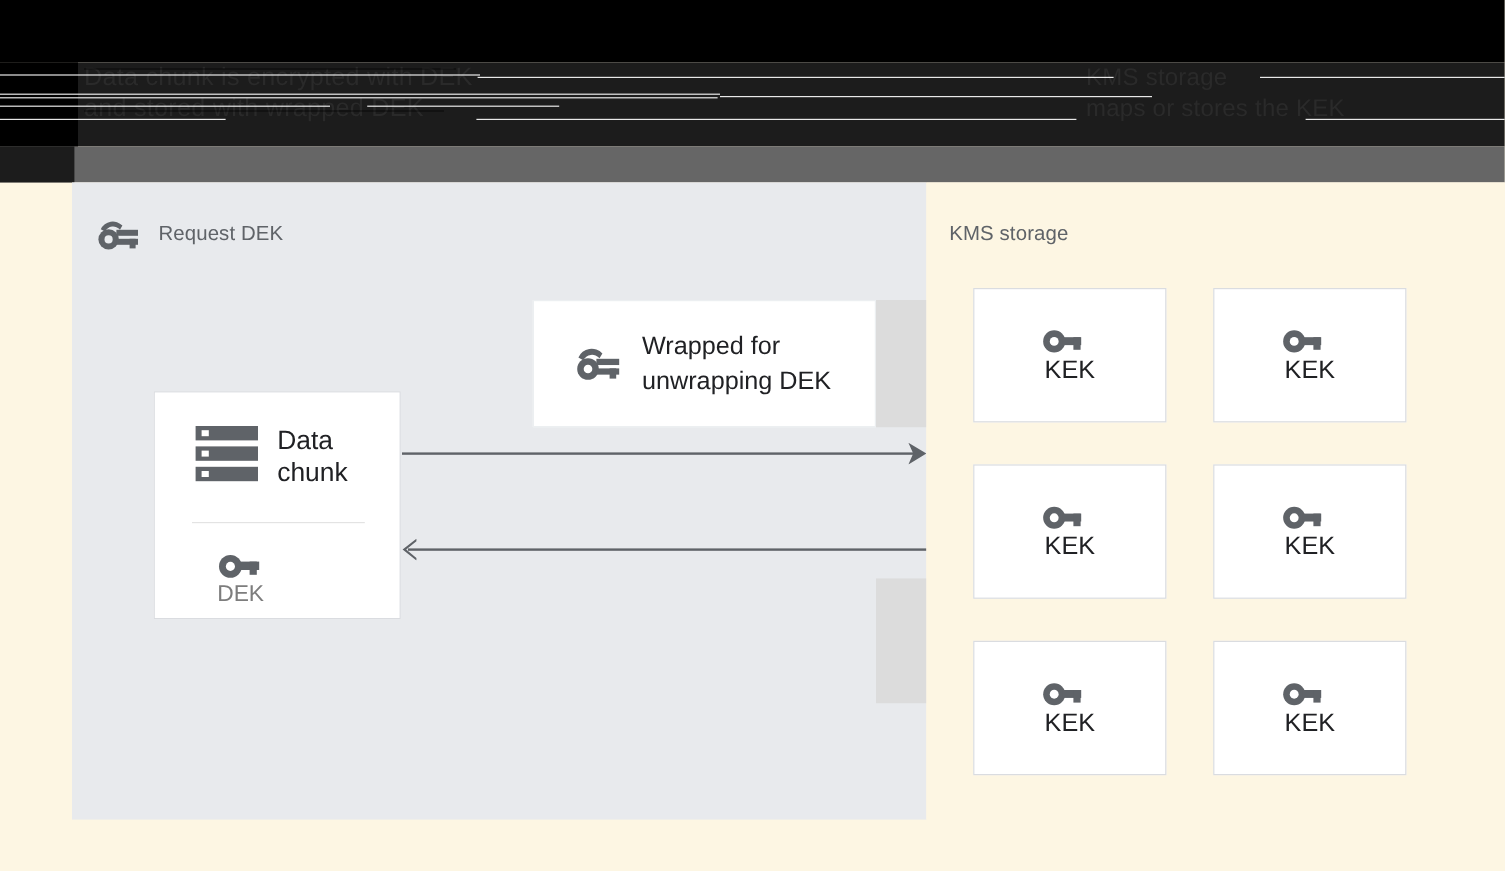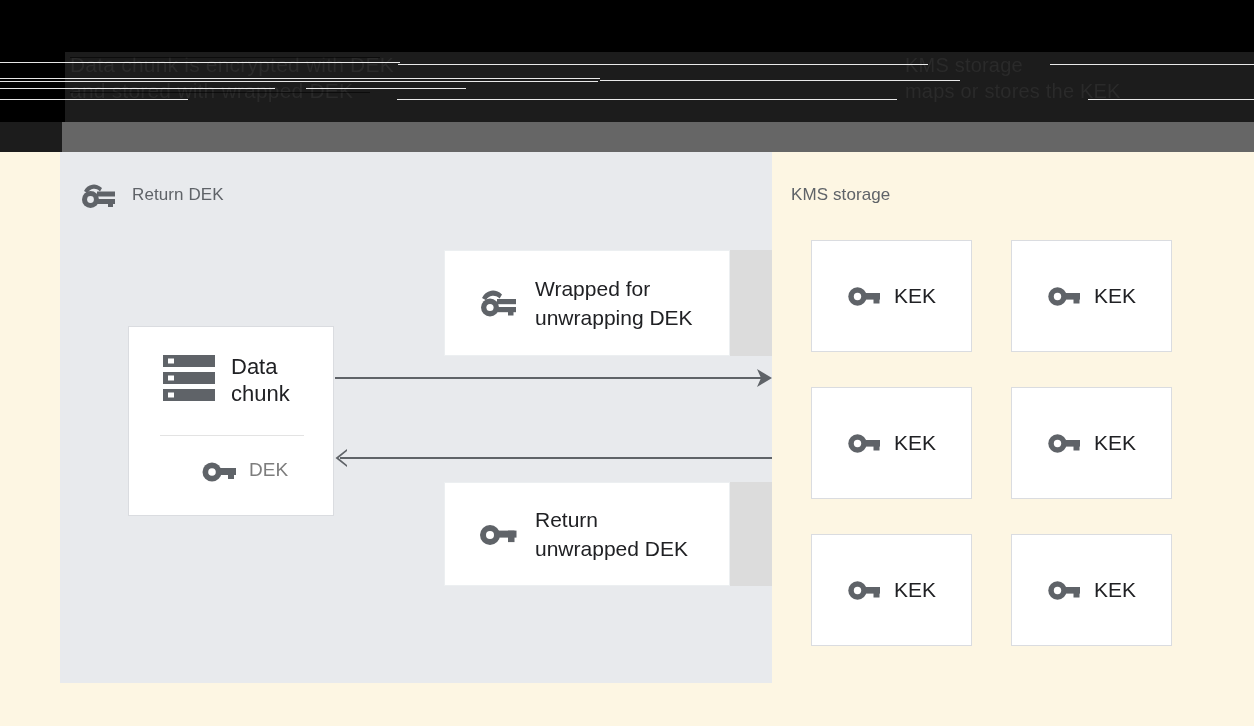--- a/index.html
+++ b/index.html
@@ -58,21 +58,21 @@
   }
   .dc-row { position: absolute; display: flex; align-items: flex-start; }
   .dc-top { left: 32px; top: 26px; }
   .dc-server-ico { width: 56px; height: 52px; margin-right: 14px; }
   .dc-label {
     font-size: 22px; color: #202124; line-height: 27px; white-space: pre-line;
   }
   .dc-divider {
     position: absolute; left: 31px; top: 108px; width: 144px; height: 1px; background: #e3e3e3;
   }
-  .dc-bot { left: 72px; top: 132px; }
+  .dc-bot { left: 52px; top: 132px; flex-direction: column; }
   .dc-key-ico { width: 36px; height: 26px; margin-right: 12px; }
   .dc-dek { font-size: 19px; color: #7d7d7d; }
 
   
   .strip {
     position: absolute;
     background: #dcdcdc;
   }
   .msg-card {
     position: absolute;
@@ -106,21 +106,21 @@
     position: absolute; left: 811px; top: 240px;
     width: 362px; height: 404px;
     display: grid;
     grid-template-columns: 161px 161px;
     grid-template-rows: 112px 112px 112px;
     column-gap: 39px;
     row-gap: 35px;
   }
   .kek-card {
     background: #fff; border: 1px solid #dadce0;
-    display: flex; align-items: center; justify-content: center;
+    display: flex; align-items: center; justify-content: center; flex-direction: column;
   }
   .kek-ico { width: 34px; height: 25px; margin-right: 13px; }
   .kek-label { font-size: 21px; color: #202124; }
 </style>
 </head>
 <body>
 
 <div id="page">
 
   <div class="band-black"></div>
@@ -153,21 +153,21 @@
   <span class="icon-wrapped-key">
     <svg viewBox="0 0 40 30" width="40" height="30" aria-hidden="true">
       <path d="M6 11 A11 11 0 0 1 24 8 L22 11.5 A7.5 7.5 0 0 0 9.5 13 Z" fill="#5f6368"></path>
       <circle cx="12.5" cy="19.5" r="8.5" fill="#5f6368"></circle>
       <circle cx="12.5" cy="19.5" r="3.4" fill="#e8eaed"></circle>
       <rect x="19" y="11.5" width="18" height="5" fill="#5f6368"></rect>
       <rect x="19" y="19" width="18" height="5" fill="#5f6368"></rect>
       <rect x="30" y="19" width="5" height="8" fill="#5f6368"></rect>
     </svg>
   </span>
-  <div class="panel-title lp-title">Return DEK</div>
+  <div class="panel-title lp-title">Request DEK</div>
 
   <div class="card-data">
     <div class="dc-row dc-top">
       <span class="dc-server-ico">
         <svg viewBox="0 0 56 52" width="56" height="52" aria-hidden="true">
           <rect x="2" y="2" width="52" height="12" fill="#5f6368"></rect>
           <rect x="2" y="19" width="52" height="12" fill="#5f6368"></rect>
           <rect x="2" y="36" width="52" height="12" fill="#5f6368"></rect>
           <rect x="7" y="5.5" width="6" height="5" fill="#fff"></rect>
           <rect x="7" y="22.5" width="6" height="5" fill="#fff"></rect>
@@ -201,32 +201,20 @@
         <rect x="20" y="13" width="19" height="5.2" fill="#5f6368"></rect>
         <rect x="20" y="21" width="19" height="5.2" fill="#5f6368"></rect>
         <rect x="31" y="21" width="5.5" height="8.5" fill="#5f6368"></rect>
       </svg>
     </span>
     <span class="msg-label">Wrapped for
 unwrapping DEK</span>
   </div>
 
   <div class="strip strip-return"></div>
-  <div class="msg-card card-return">
-    <span class="msg-ico">
-      <svg viewBox="0 0 42 34" width="42" height="34" aria-hidden="true">
-        <circle cx="13" cy="18" r="10" fill="#5f6368"></circle>
-        <circle cx="13" cy="18" r="4" fill="#fff"></circle>
-        <rect x="20.5" y="13.6" width="19" height="7" fill="#5f6368"></rect>
-        <rect x="31" y="13.6" width="6.5" height="11.5" fill="#5f6368"></rect>
-      </svg>
-    </span>
-    <span class="msg-label">Return
-unwrapped DEK</span>
-  </div>
 
   <div class="arrow-line arr-right"></div>
   <span class="arrow-head" style="left:756px; top:369px;">
     <svg viewBox="0 0 16 18" width="16" height="18" aria-hidden="true">
       <path d="M1 0 L16 9 L1 18 L5 9 Z" fill="#5f6368"></path>
     </svg>
   </span>
 
   <div class="arrow-line arr-left"></div>
   <span class="arrow-head" style="left:334px; top:449px;">

